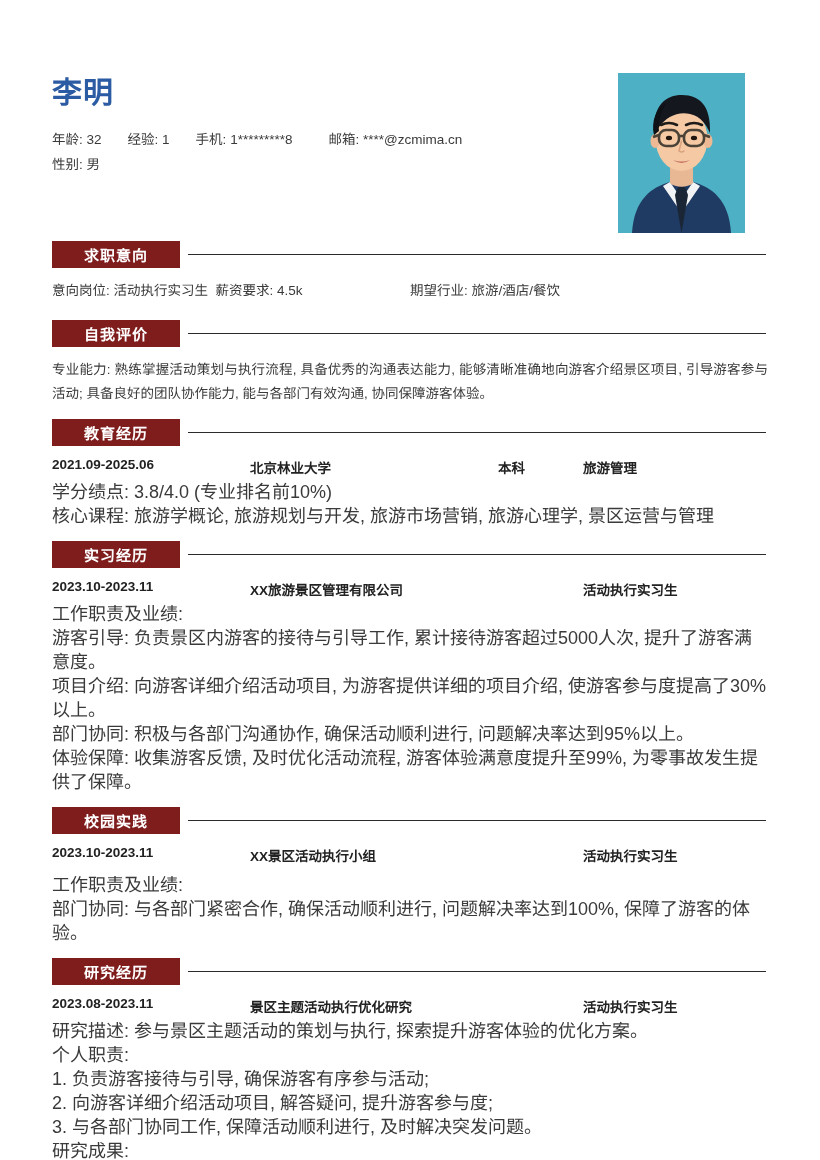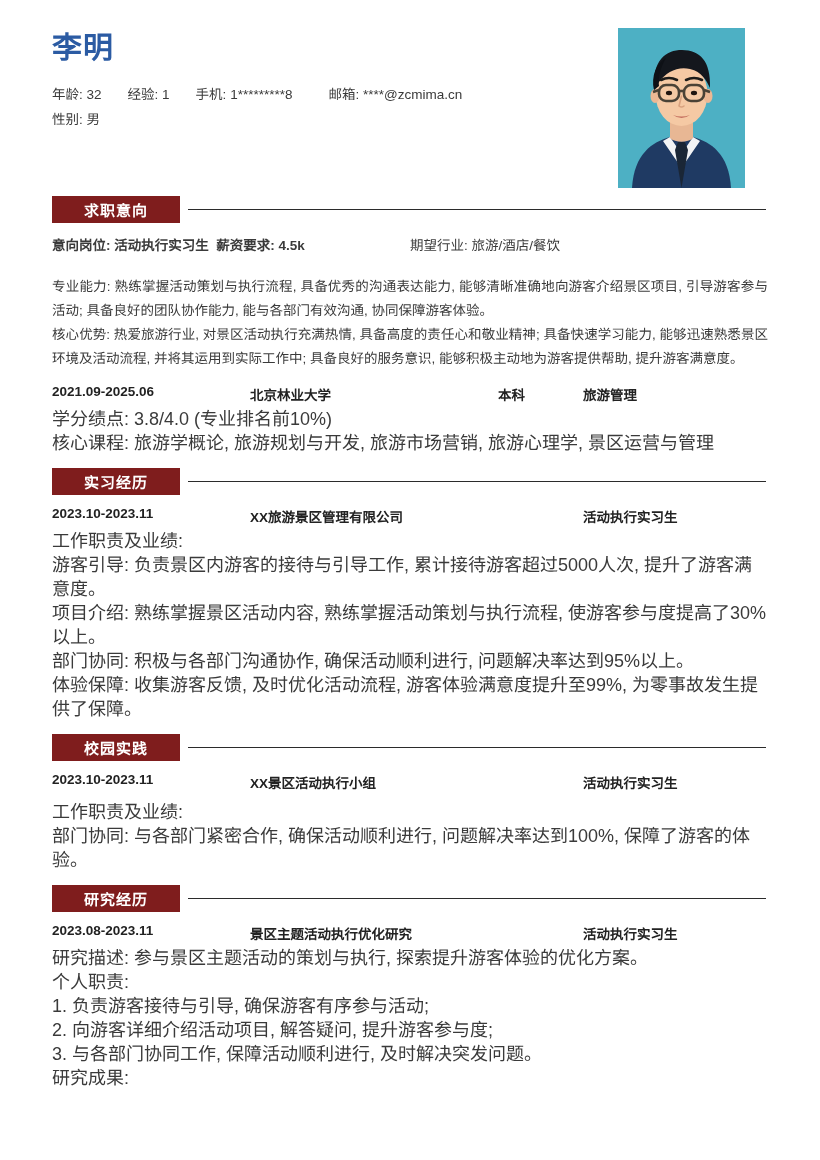--- a/index.html
+++ b/index.html
@@ -7,21 +7,21 @@
   html, body {
     width:820px; height:1160px;
     background:#ffffff;
     font-family:"Liberation Sans","DejaVu Sans",sans-serif;
     color:#333333;
     overflow:hidden;
   }
   .page { position:relative; width:820px; height:1160px; background:#fff; }
 
   
-  .header { position:relative; padding:28px 0 0 52px; height:196px; }
+  .header { position:relative; padding:28px 0 0 52px; height:196px;margin-top:45px; }
   .name {
     font-size:30px; font-weight:bold; color:#2b5ba3;
     letter-spacing:1px; line-height:40px; margin-bottom:14px;
   }
   .contact-row { font-size:13.5px; color:#3a3a3a; line-height:25px; white-space:nowrap; }
   .contact-row .field { display:inline-block; }
   .contact-row .sp-1 { display:inline-block; width:26px; }
   .contact-row .sp-2 { display:inline-block; width:26px; }
   .contact-row .sp-3 { display:inline-block; width:36px; }
 
@@ -48,21 +48,21 @@
     position:absolute; left:136px; top:13px; right:2px;
     height:0; border-top:1.3px solid #2b2b2b;
   }
 
   
   .line { font-size:18px; line-height:24px; color:#3a3a3a; }
   .para { font-size:13.5px; line-height:24px; color:#3a3a3a; text-align:justify; }
 
   
   .intent-row { font-size:13.5px; line-height:24px; color:#3a3a3a; position:relative; height:24px; }
-  .intent-left { position:absolute; left:0; top:0; white-space:nowrap;font-weight:bold; }
+  .intent-left { position:absolute; left:0; top:0; white-space:nowrap; }
   .intent-right { position:absolute; left:358px; top:0; white-space:nowrap; }
 
   
   .exp-row { position:relative; height:23px; font-size:13.5px; font-weight:bold; color:#222; }
   .exp-date  { position:absolute; left:0px;   top:0; white-space:nowrap; }
   .exp-org   { position:absolute; left:198px; top:0; white-space:nowrap; }
   .exp-c3    { position:absolute; left:398px; top:0; white-space:nowrap;margin-left:48px; }
   .exp-c4    { position:absolute; left:531px; top:0; white-space:nowrap; }
   .exp-title { position:absolute; left:531px; top:0; white-space:nowrap; }
 
@@ -134,27 +134,34 @@
     </div>
     <div class="intent-row">
       <span class="intent-left"><span>意向岗位:</span> <span>活动执行实习生</span>&nbsp; <span>薪资要求:</span> <span>4.5k</span></span>
       <span class="intent-right"><span>期望行业:</span> <span>旅游/酒店/餐饮</span></span>
     </div>
   </div>
 
   <div class="block-gap-lg"></div>
 
   <div class="section">
+    <div class="sec-head">
+      <div class="sec-badge">自我评价</div>
+      <div class="sec-rule"></div>
+    </div>
     <div class="para">专业能力: 熟练掌握活动策划与执行流程, 具备优秀的沟通表达能力, 能够清晰准确地向游客介绍景区项目, 引导游客参与活动; 具备良好的团队协作能力, 能与各部门有效沟通, 协同保障游客体验。</div>
-    <div class="para">核心优势: 热爱旅游行业, 对景区活动执行充满热情, 具备高度的责任心和敬业精神; 具备快速学习能力, 能够迅速熟悉景区环境及活动流程, 并将其运用到实际工作中; 具备良好的服务意识, 能够积极主动地为游客提供帮助, 提升游客满意度。</div>
-  </div>
-
-  <div class="block-gap"></div>
-
-  <div class="section">
+  </div>
+
+  <div class="block-gap"></div>
+
+  <div class="section">
+    <div class="sec-head">
+      <div class="sec-badge">教育经历</div>
+      <div class="sec-rule"></div>
+    </div>
     <div class="exp-row">
       <span class="exp-date">2021.09-2025.06</span>
       <span class="exp-org">北京林业大学</span>
       <span class="exp-c3">本科</span>
       <span class="exp-c4">旅游管理</span>
     </div>
     <div class="line">学分绩点: 3.8/4.0 (专业排名前10%)</div>
     <div class="line">核心课程: 旅游学概论, 旅游规划与开发, 旅游市场营销, 旅游心理学, 景区运营与管理</div>
   </div>
 
@@ -165,21 +172,21 @@
       <div class="sec-badge">实习经历</div>
       <div class="sec-rule"></div>
     </div>
     <div class="exp-row">
       <span class="exp-date">2023.10-2023.11</span>
       <span class="exp-org">XX旅游景区管理有限公司</span>
       <span class="exp-title">活动执行实习生</span>
     </div>
     <div class="line">工作职责及业绩:</div>
     <div class="line">游客引导: 负责景区内游客的接待与引导工作, 累计接待游客超过5000人次, 提升了游客满意度。</div>
-    <div class="line">项目介绍: 熟练掌握景区活动内容, 熟练掌握活动策划与执行流程, 使游客参与度提高了30%以上。</div>
+    <div class="line">项目介绍: 向游客详细介绍活动项目, 为游客提供详细的项目介绍, 使游客参与度提高了30%以上。</div>
     <div class="line">部门协同: 积极与各部门沟通协作, 确保活动顺利进行, 问题解决率达到95%以上。</div>
     <div class="line">体验保障: 收集游客反馈, 及时优化活动流程, 游客体验满意度提升至99%, 为零事故发生提供了保障。</div>
   </div>
 
   <div class="block-gap"></div>
 
   <div class="section">
     <div class="sec-head">
       <div class="sec-badge">校园实践</div>
       <div class="sec-rule"></div>

